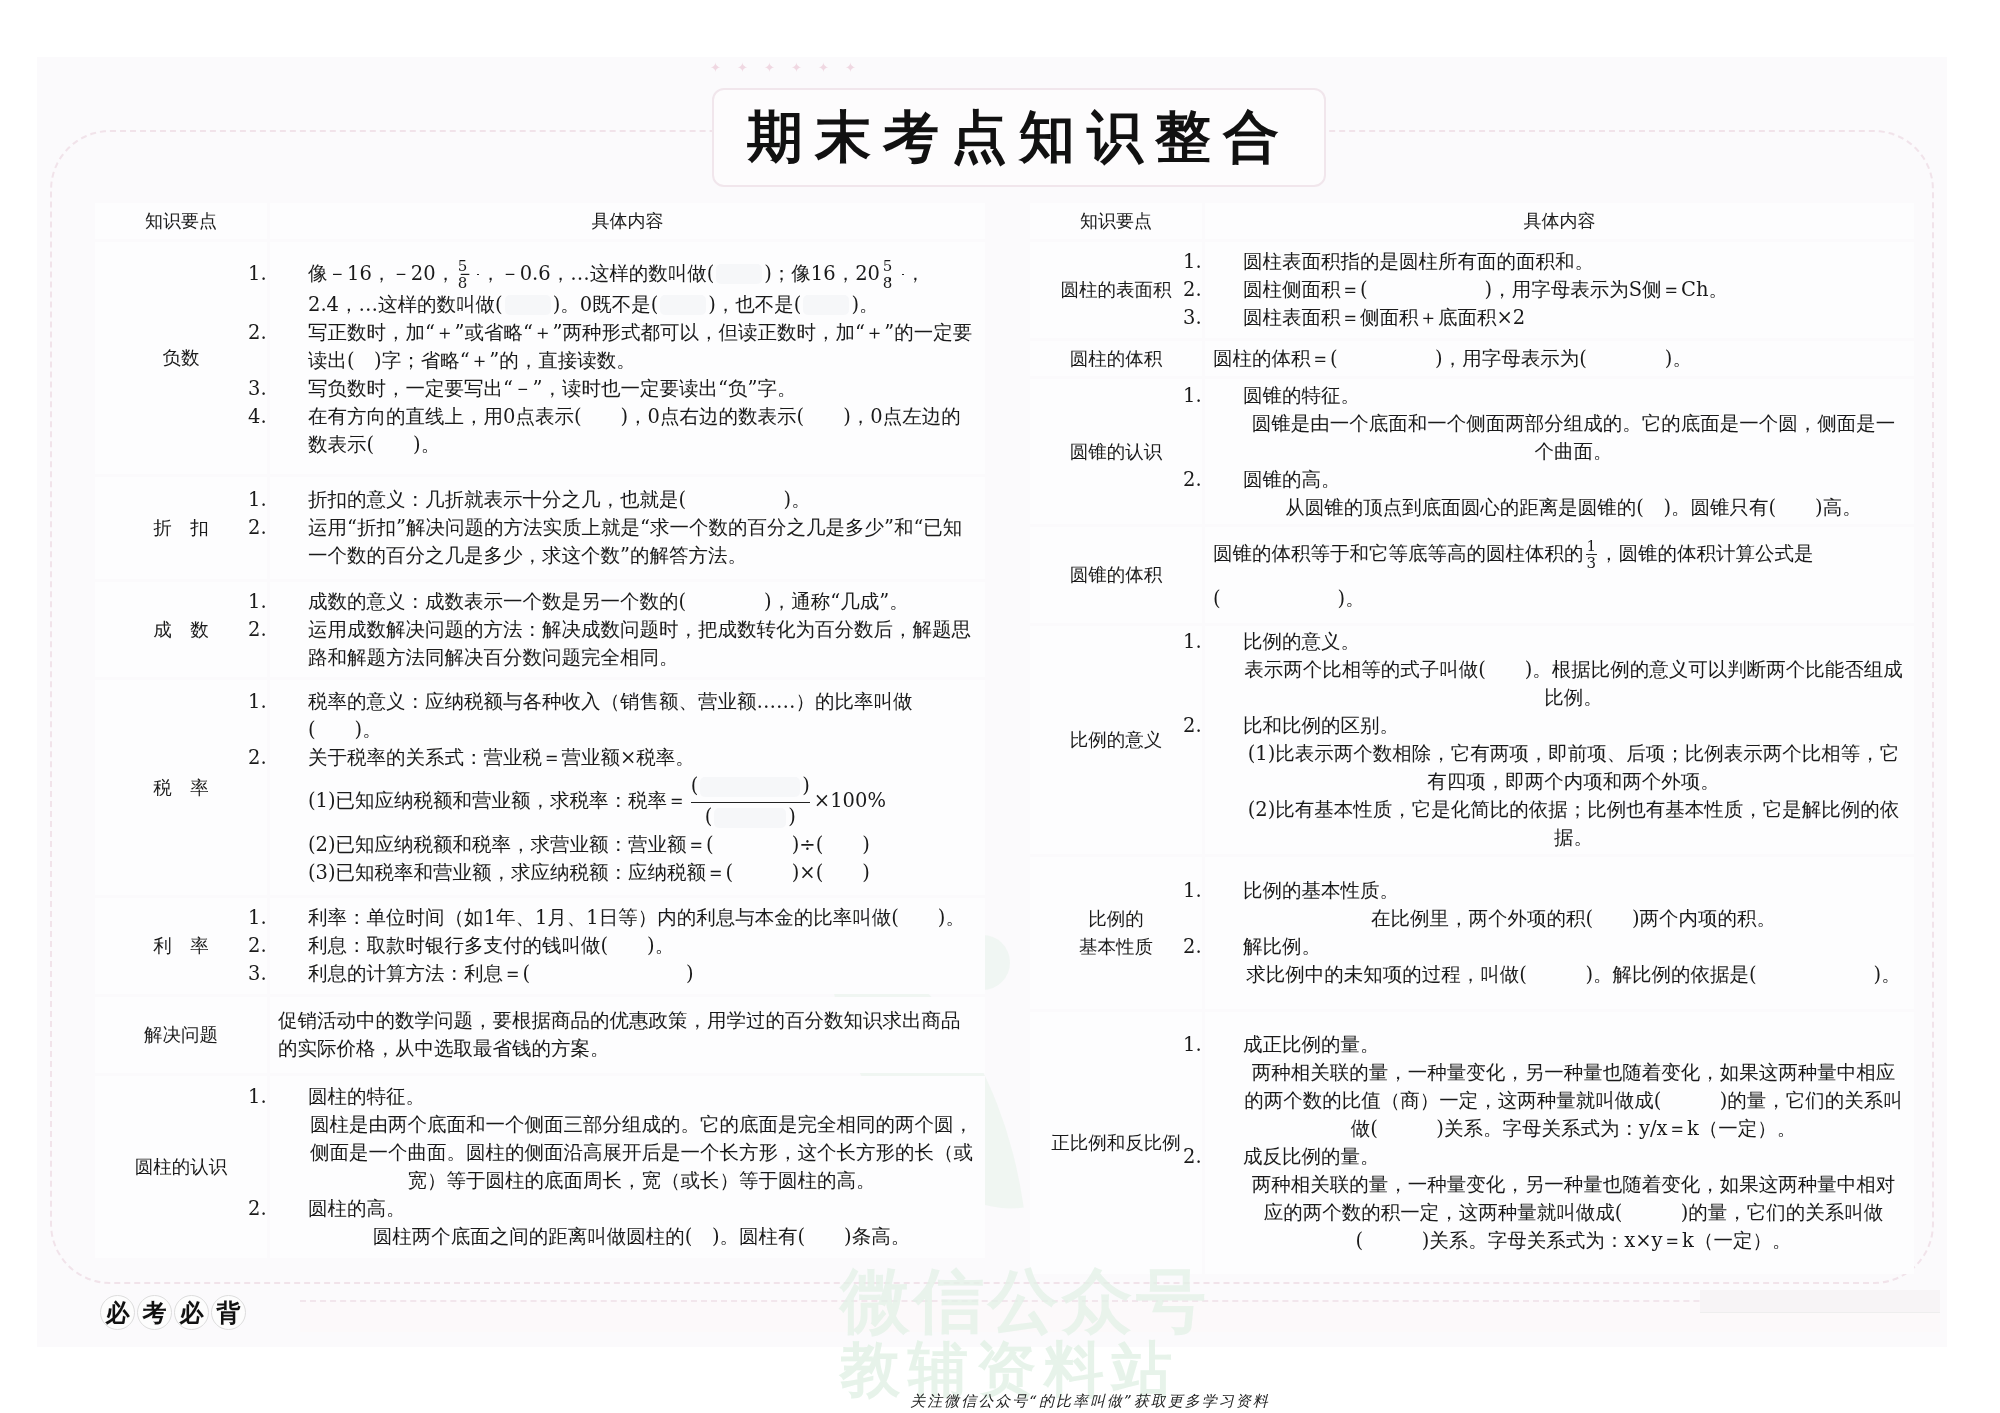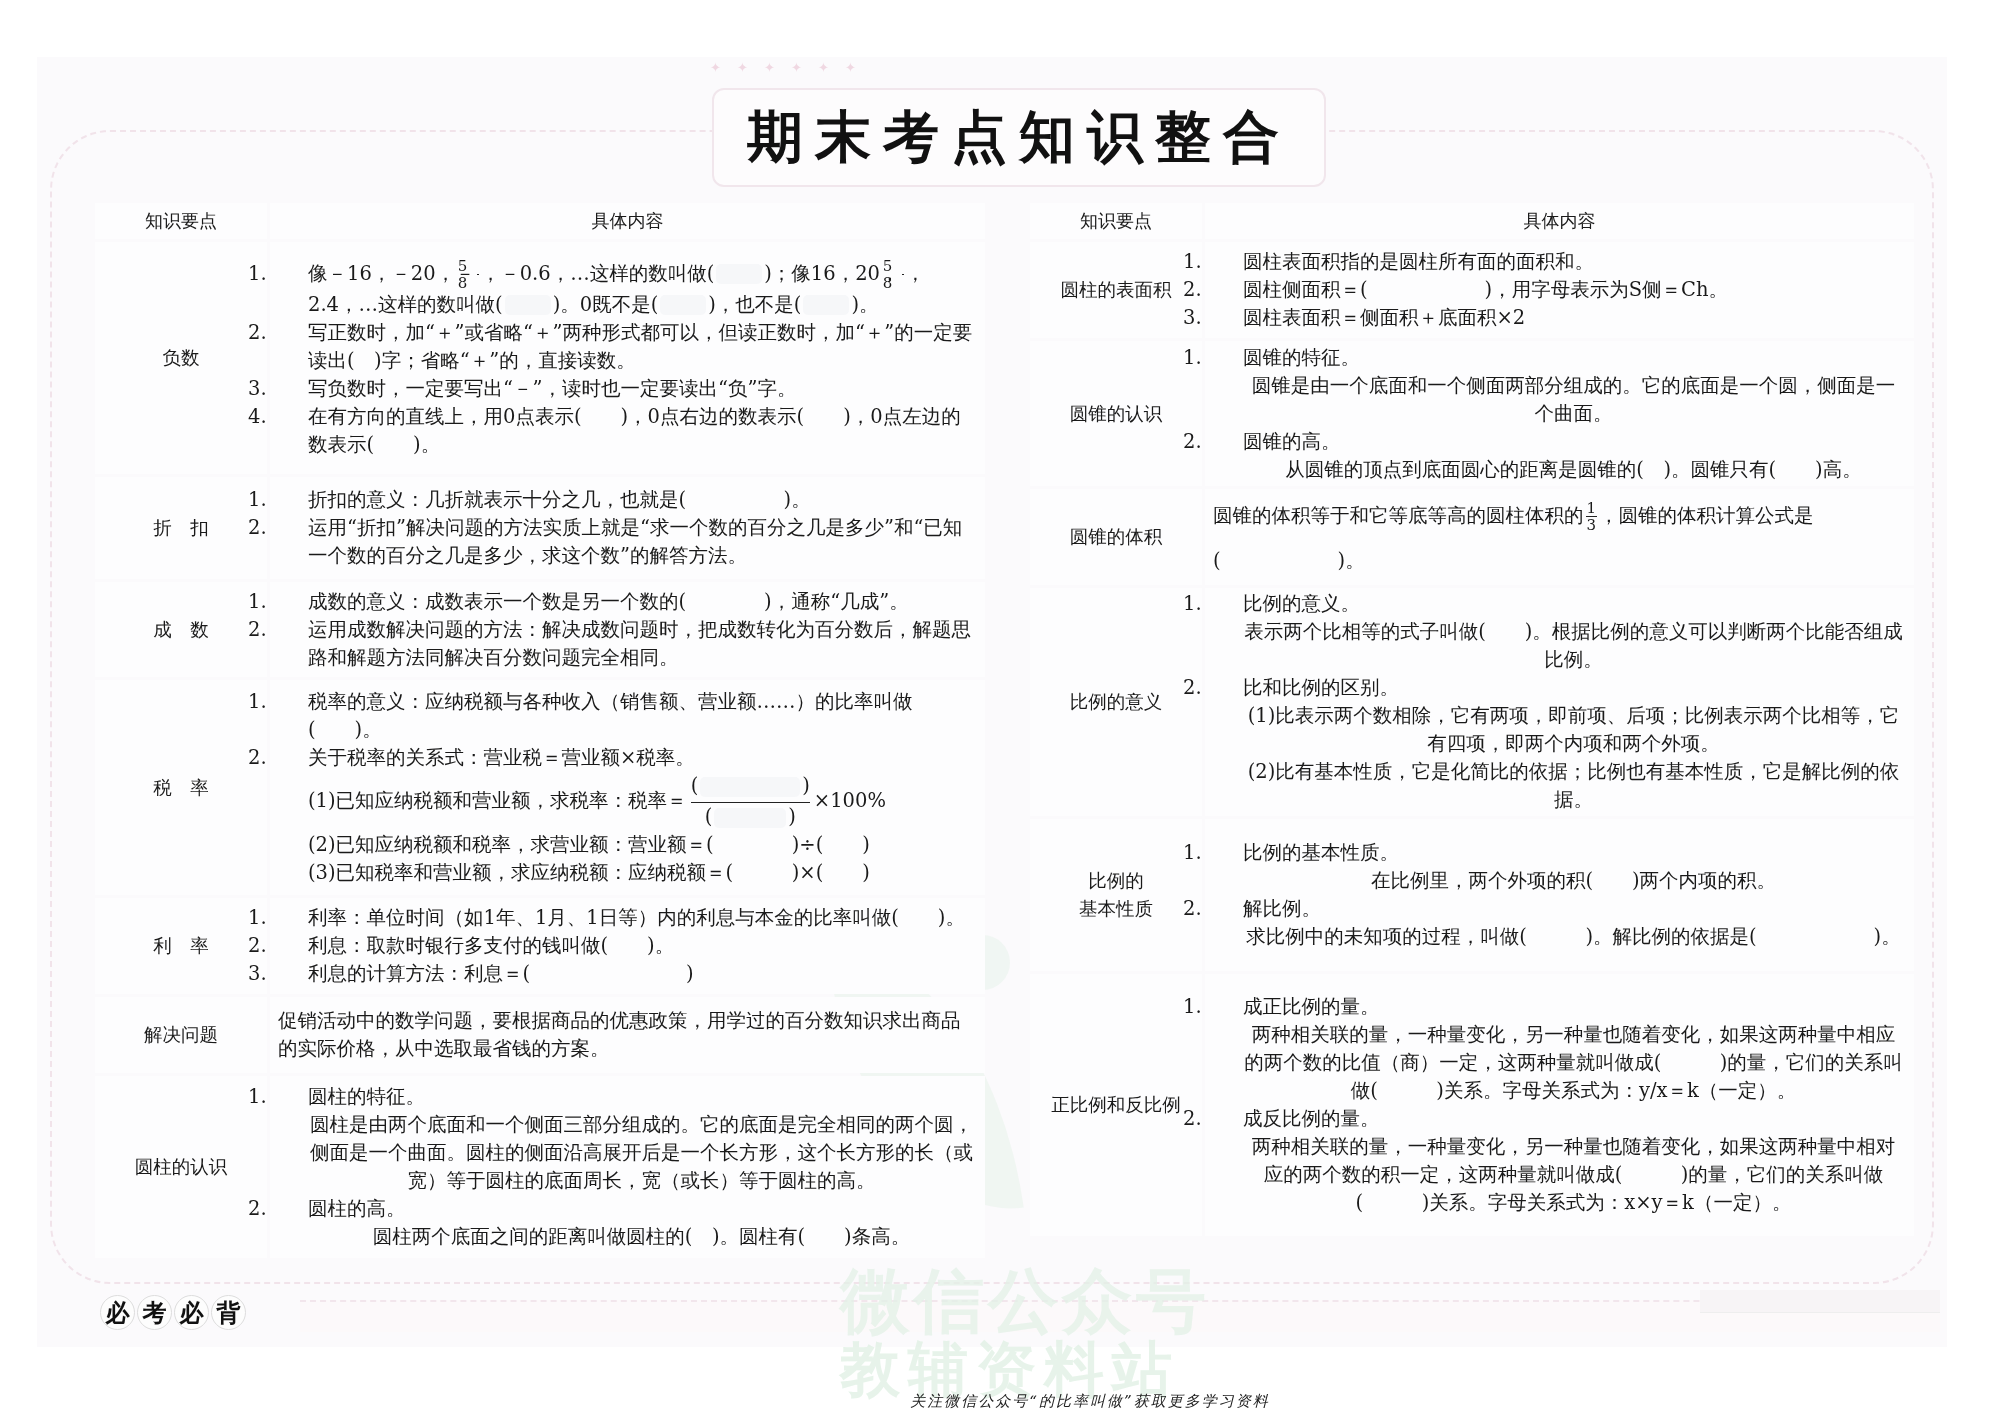--- a/index.html
+++ b/index.html
@@ -146,20 +146,26 @@
     <th>具体内容</th>
   </tr>
   <tr style="height:96px">
     <td class="key">圆柱的表面积</td>
     <td class="content">
       <span class="hang"><span class="num">1.</span><span>圆柱表面积指的是圆柱所有面的面积和。</span></span>
       <span class="hang"><span class="num">2.</span><span>圆柱侧面积＝(　　　　　　)，用字母表示为S侧＝Ch。</span></span>
       <span class="hang"><span class="num">3.</span><span>圆柱表面积＝侧面积＋底面积×2</span></span>
     </td>
   </tr>
+  <tr style="height:35px">
+    <td class="key">圆柱的体积</td>
+    <td class="content">
+      <span class="line">圆柱的体积＝(　　　　　)，用字母表示为(　　　　)。</span>
+    </td>
+  </tr>
   <tr style="height:145px">
     <td class="key">圆锥的认识</td>
     <td class="content">
       <span class="hang"><span class="num">1.</span><span>圆锥的特征。</span></span>
       <span class="ind">圆锥是由一个底面和一个侧面两部分组成的。它的底面是一个圆，侧面是一个曲面。</span>
       <span class="hang"><span class="num">2.</span><span>圆锥的高。</span></span>
       <span class="ind">从圆锥的顶点到底面圆心的距离是圆锥的(　)。圆锥只有(　　)高。</span>
     </td>
   </tr>
   <tr style="height:96px">

